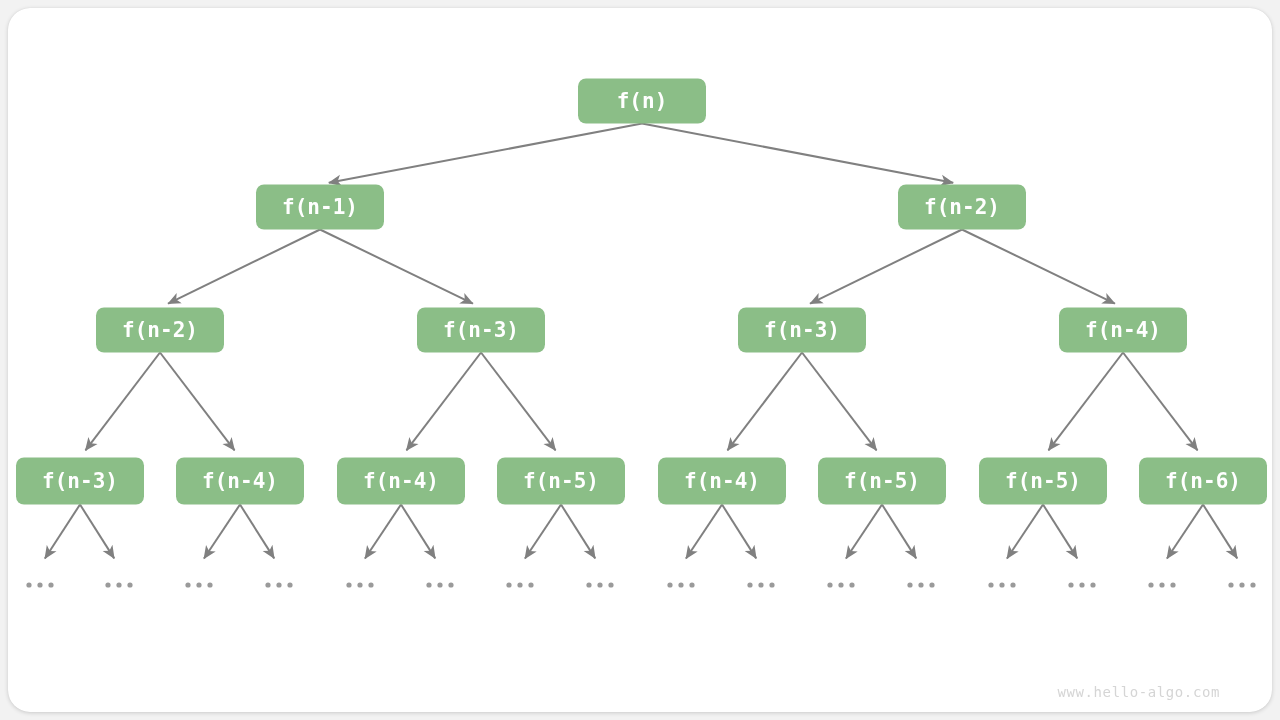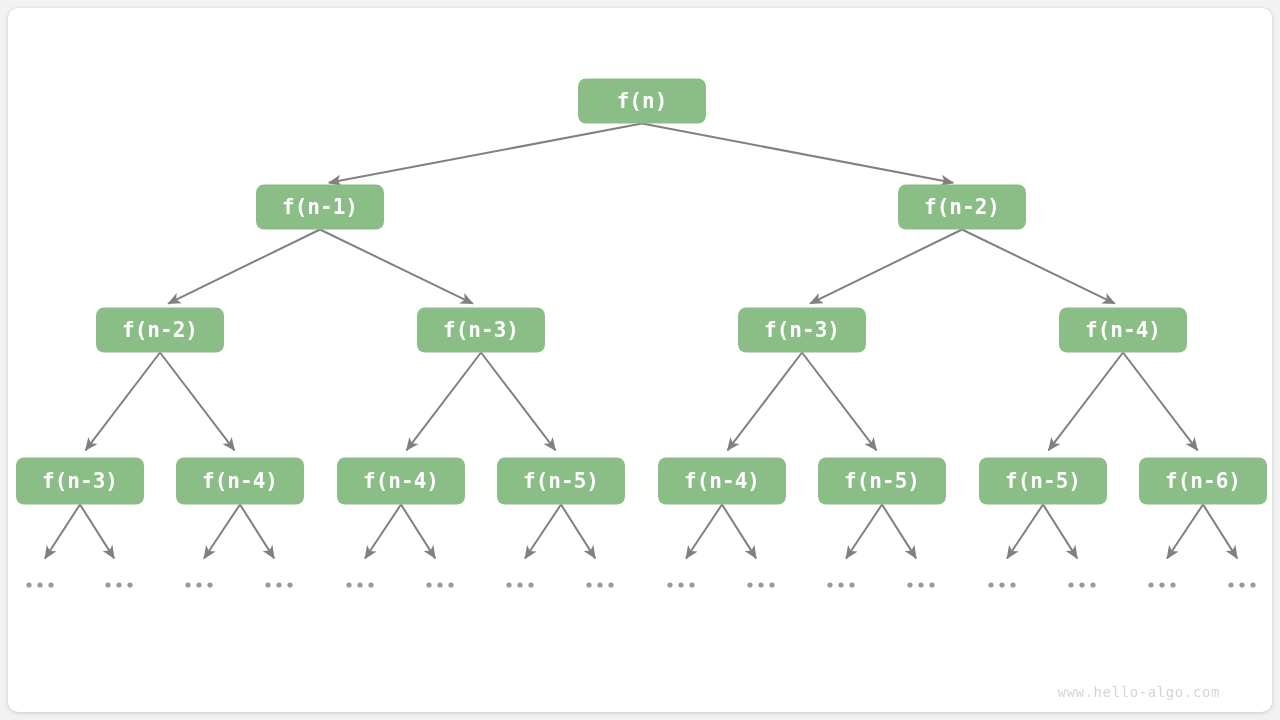--- a/index.html
+++ b/index.html
@@ -12,21 +12,21 @@
     background: #f2f2f2;
     font-family: "DejaVu Sans Mono", monospace;
   }
   #canvas-card {
     position: absolute;
     left: 8px;
     top: 8px;
     width: 1264px;
     height: 704px;
     background: #ffffff;
-    border-radius: 10px;
+    border-radius: 22px;
     box-shadow: 0 1px 4px rgba(0,0,0,0.16), 0 0 1px rgba(0,0,0,0.10);
     overflow: hidden;
   }
   #tree-svg {
     position: absolute;
     left: 0;
     top: 0;
     width: 1264px;
     height: 704px;
     display: block;

